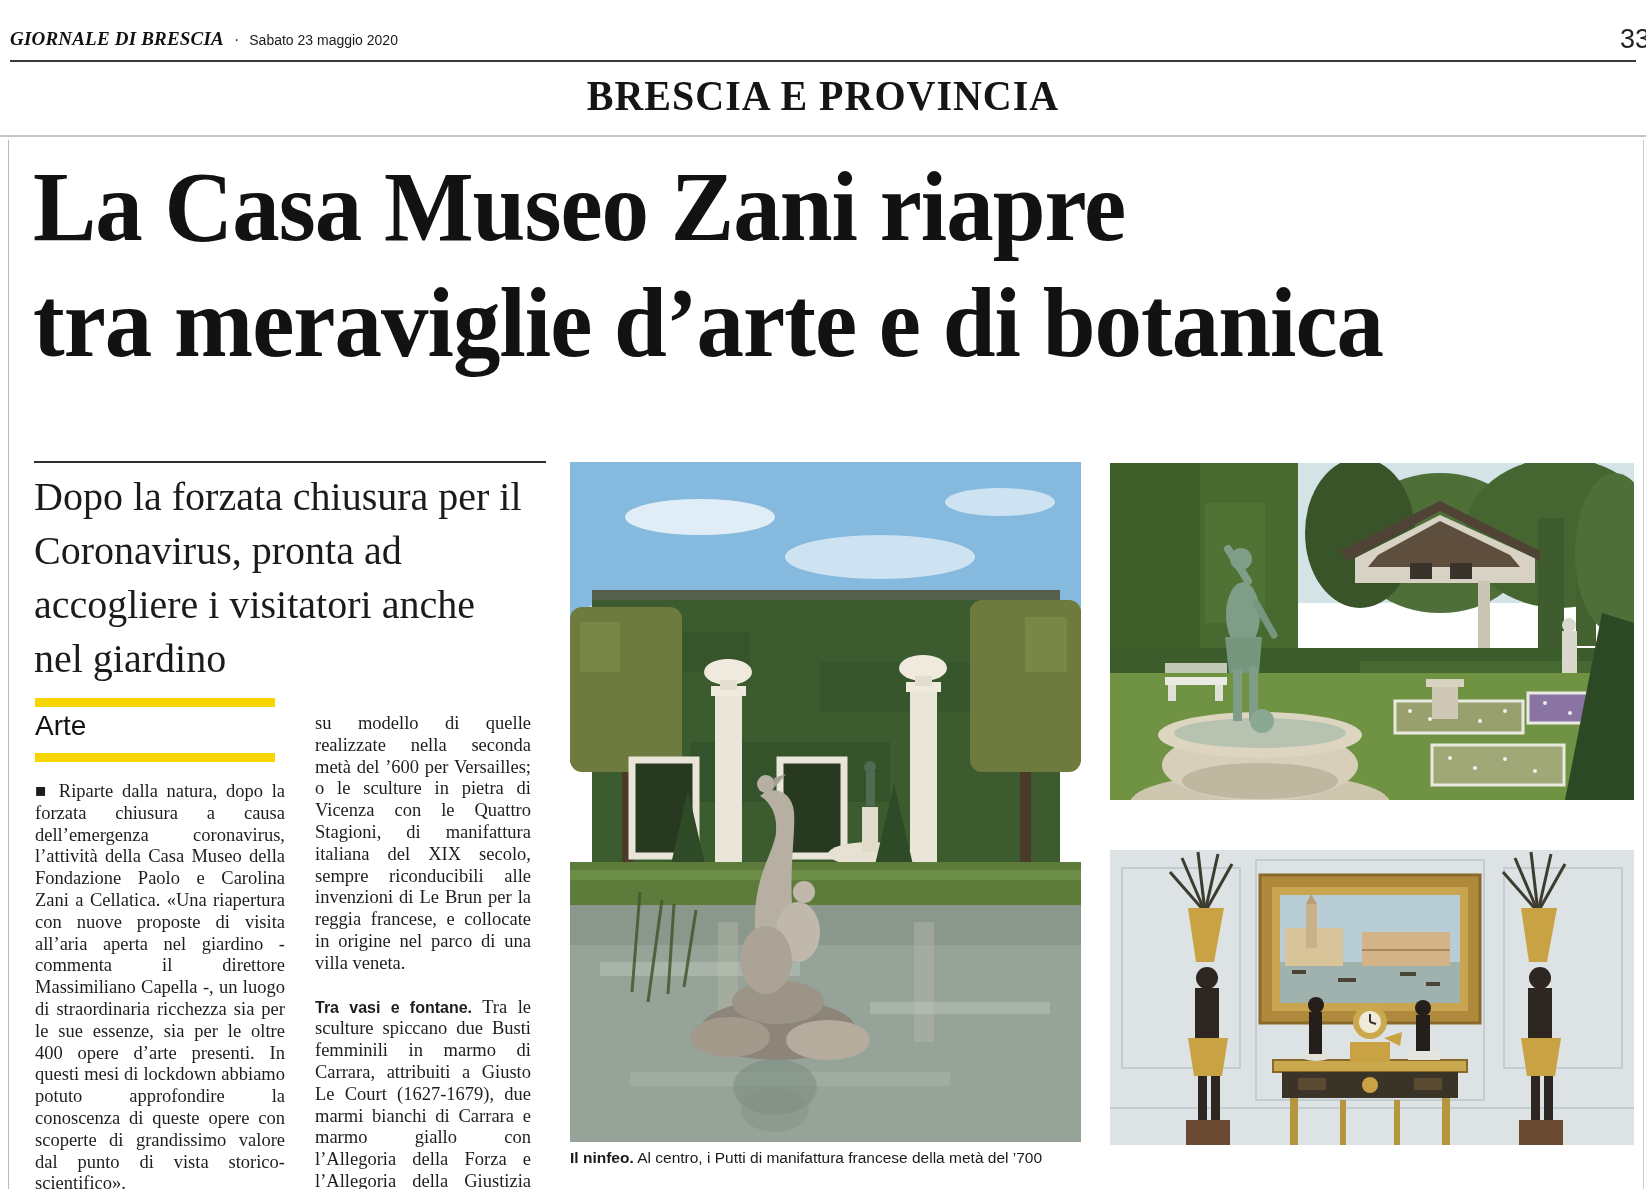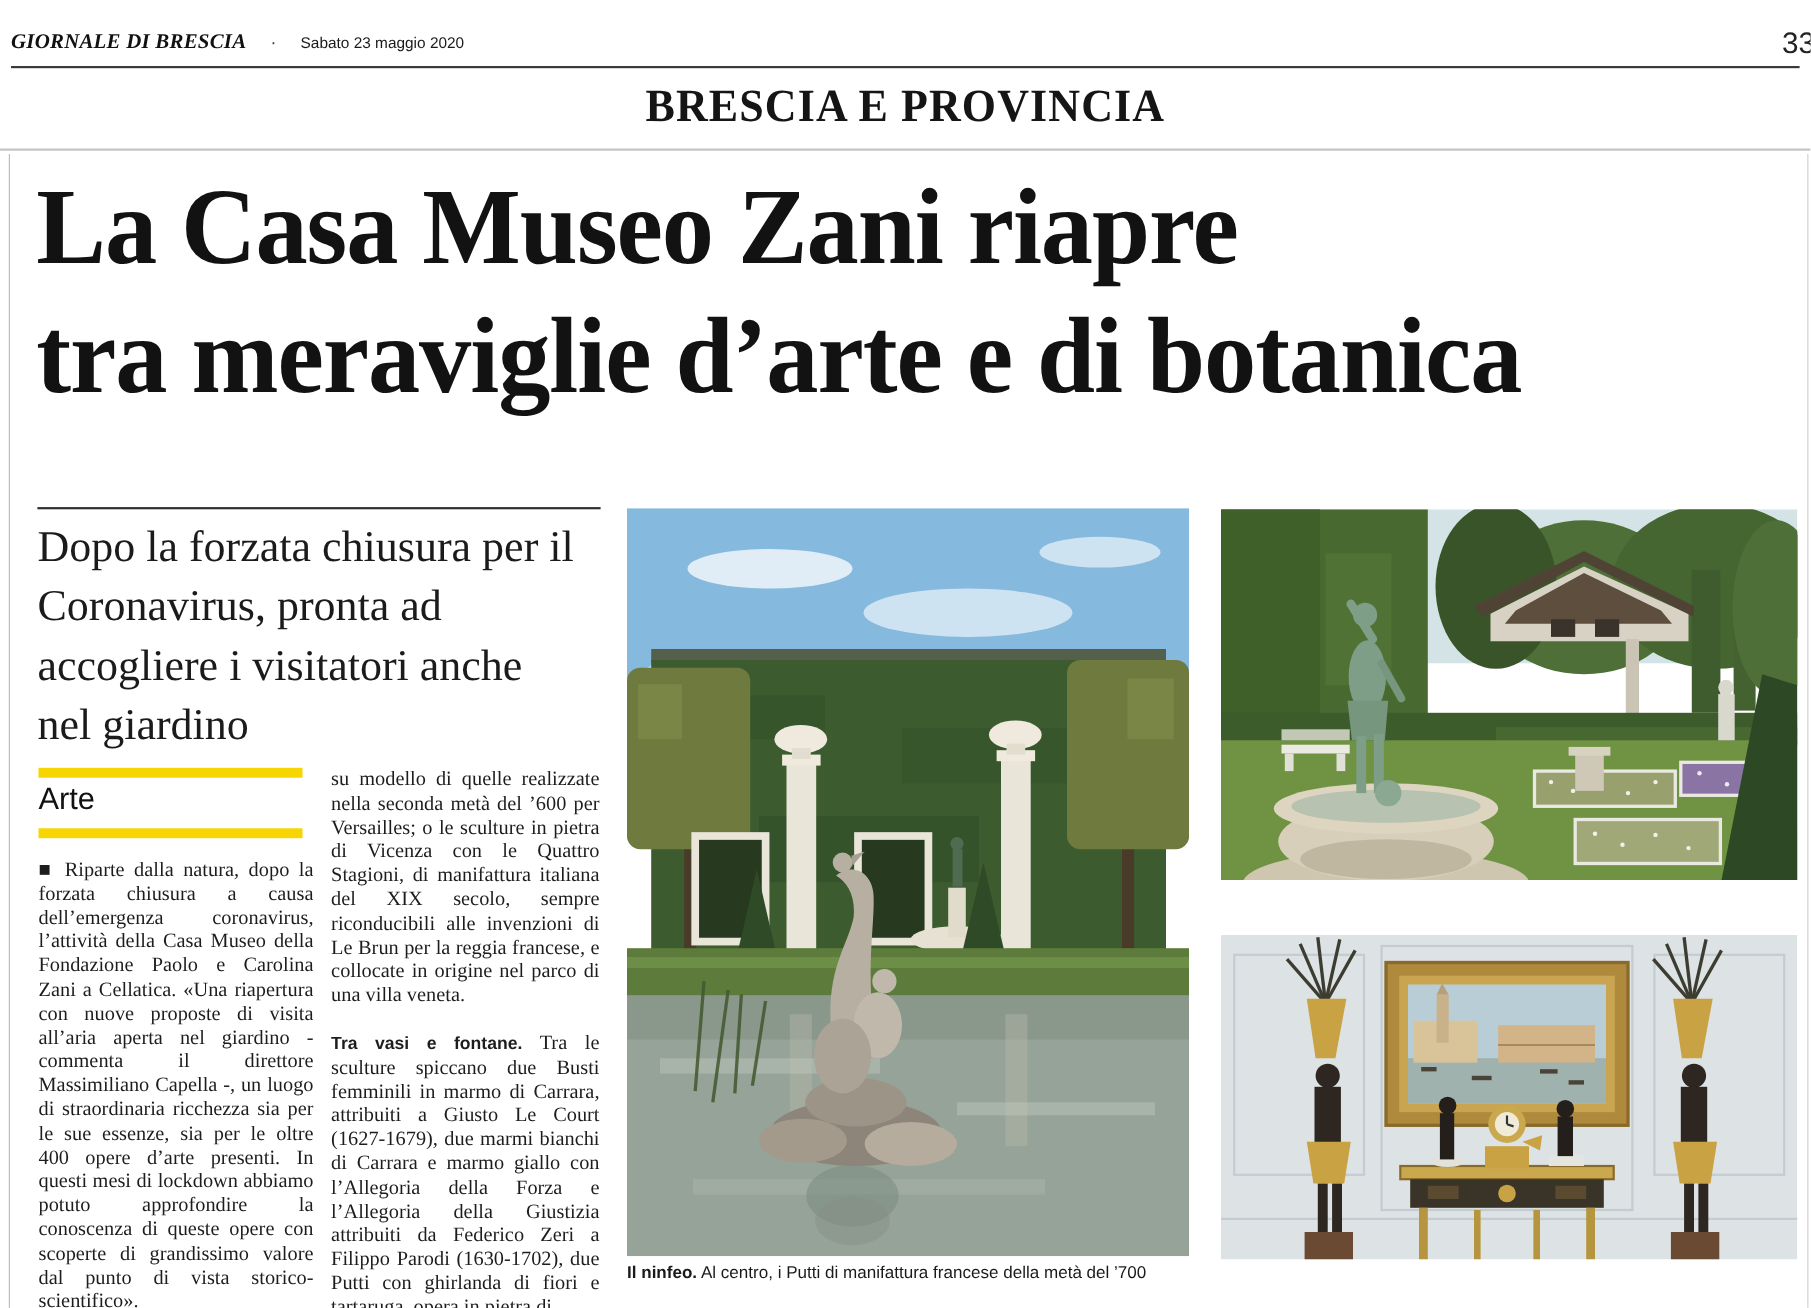--- a/index.html
+++ b/index.html
@@ -1,21 +1,21 @@
 <!DOCTYPE html>
 <html lang="it"><head>
 <meta charset="utf-8">
 <style>
   html,body{margin:0;padding:0;background:#ffffff;}
   body{width:1646px;height:1189px;overflow:hidden;font-family:"Liberation Serif",serif;color:#1c1c1c;}
   .page{position:relative;width:1646px;height:1189px;background:#ffffff;}
   .abs{position:absolute;}
 
   
-  .masthead{top:28px;left:10px;display:flex;align-items:baseline;gap:22px;}
+  .masthead{top:28px;left:10px;display:flex;align-items:baseline;gap:10px;}
   .brand{font-family:"Liberation Serif",serif;font-weight:bold;font-style:italic;font-size:19px;letter-spacing:.2px;color:#111;}
   .mast-sep{font-family:"Liberation Sans",sans-serif;font-size:16px;color:#333;}
   .mast-date{font-family:"Liberation Sans",sans-serif;font-size:14px;color:#1a1a1a;}
   .page-number{top:24px;left:1620px;font-family:"Liberation Sans",sans-serif;font-size:27px;color:#222;}
   .mast-rule{top:60px;left:10px;width:1626px;height:2px;background:#3a3a3a;}
 
   
   .section-title{top:72px;left:0;width:1646px;text-align:center;font-family:"Liberation Serif",serif;font-weight:bold;font-size:40px;letter-spacing:1px;color:#151515;transform:scaleY(1.05);}
   .section-rule{top:135px;left:0;width:1646px;height:2px;background:#c4c4c4;}
 
@@ -33,21 +33,21 @@
   
   .kicker-bar{left:35px;width:240px;height:9px;background:#f7d500;}
   .kicker-bar-top{top:698px;}
   .kicker-bar-bottom{top:753px;}
   .kicker-label{top:710px;left:35px;font-family:"Liberation Sans",sans-serif;font-weight:normal;font-size:28px;color:#111;}
 
   
   .bodycol{font-size:18.5px;line-height:21.8px;text-align:justify;color:#1d1d1d;}
   .col1{top:781px;left:35px;width:250px;height:408px;overflow:hidden;}
   .col2{top:697px;left:299px;width:248px;height:492px;overflow:hidden;}
-  .col2 p{margin:2px;}
+  .col2 p{margin:16px;}
   .col2 .p2{margin-top:22px;}
   .lead-in{font-family:"Liberation Sans",sans-serif;font-weight:bold;font-size:16px;}
 
   
   .photo{display:block;}
   .caption{font-family:"Liberation Sans",sans-serif;font-size:15.5px;line-height:19px;color:#1a1a1a;}
   .caption .cap-lead{font-weight:bold;}
   .cap-ninfeo{top:1148px;left:570px;width:511px;}
   .cap-hortus{top:808px;left:1110px;width:532px;}
   .cap-stanze{top:1152px;left:1110px;width:532px;}

